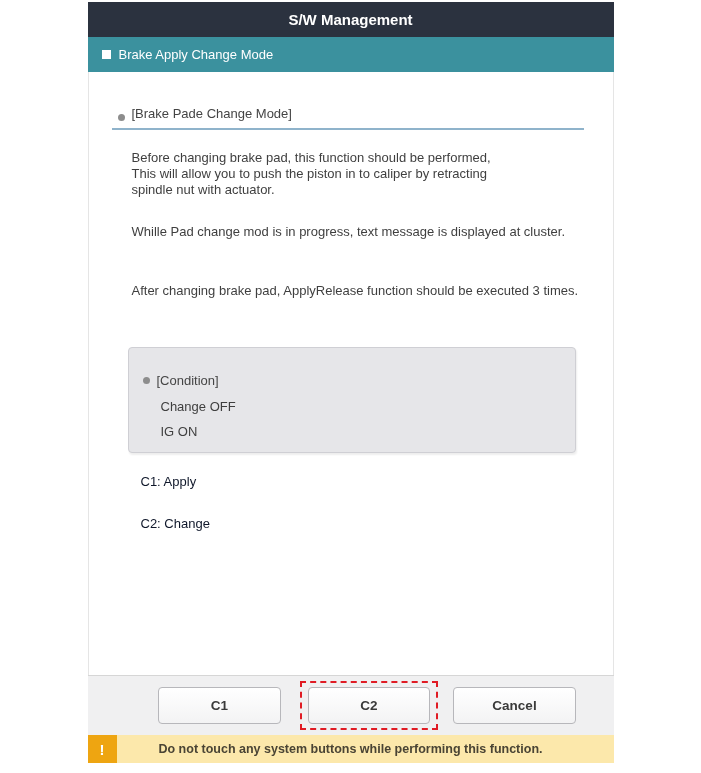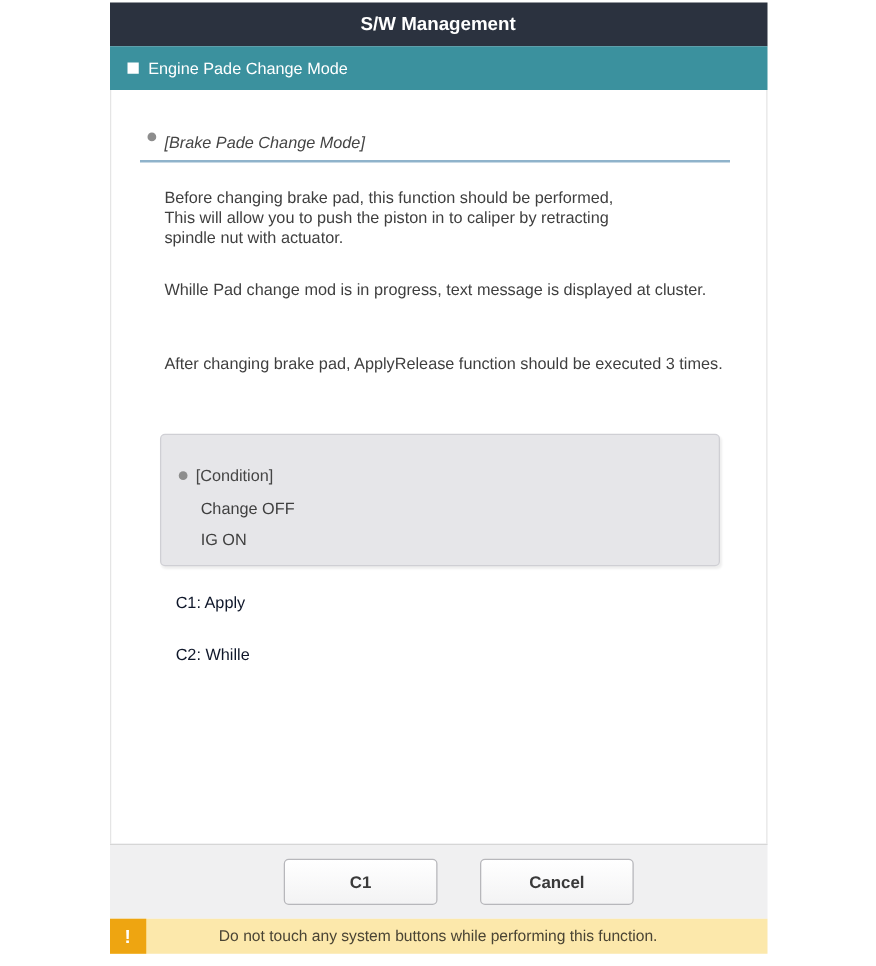--- a/index.html
+++ b/index.html
@@ -12,21 +12,21 @@
     font-size:15px; font-weight:bold; display:flex; align-items:center; justify-content:center; }
   .section-bar { height:35px; background:#3b919e; color:#ffffff; font-size:13px;
     display:flex; align-items:center; gap:8px; padding:0 14px; }
   .square-icon { width:9px; height:9px; background:#ffffff; flex:0 0 auto; }
 
   
   .content { height:603px; background:#ffffff;
     border-left:1px solid #e5e5e5; border-right:1px solid #e5e5e5; overflow:hidden; }
   .dot { width:7px; height:7px; border-radius:50%; background:#8d8d8d; flex:0 0 auto; }
   .section-title-wrap { margin:34px 29px 0 23px; border-bottom:2px solid #8fb3cb; padding:0 0 7px 6px; }
-  .title-row { display:flex; align-items:flex-start; gap:7px; font-size:13px; color:#444;font-style:italic; }
+  .title-row { display:flex; align-items:flex-end; gap:7px; font-size:13px; color:#444; }
   .para { margin-left:43px; margin-right:20px; font-size:13px; line-height:16px;
     white-space:pre-line; color:#3f3f3f; }
   .para-intro { margin-top:20px; }
   .para-progress { margin-top:26px; }
   .para-after { margin-top:43px; }
 
   .condition-box { margin:48px 0 0 39px; width:448px; background:#e6e6e9;
     border:1px solid #cfcfd4; border-radius:4px; box-shadow:1px 2px 2px rgba(0,0,0,0.07);
     padding:25px 10px 14px 14px; font-size:13px; }
   .cond-title-row { display:flex; align-items:center; gap:7px; color:#454545; }
@@ -45,34 +45,34 @@
   .gap-l { margin-right:19px; }
   .gap-r { margin-left:15px; }
   .focus-wrap { border:2px dashed #e01b24; padding:4px 6px; }
 
   
   .warn-bar { height:28px; background:#fce8ab; position:relative; }
   .warn-icon { position:absolute; left:0; top:0; width:29px; height:28px; background:#eea511;
     color:#ffffff; font-size:15px; font-weight:bold;
     display:flex; align-items:center; justify-content:center; }
   .warn-text { width:100%; height:100%; display:flex; align-items:center; justify-content:center;
-    font-size:12.5px; font-weight:normal; color:#4a4434; }
+    font-size:12.5px; font-weight:bold; color:#4a4434; }
 </style>
 </head>
 <body>
 
 <div class="panel">
 
   <div class="title-bar">
     <span>S/W Management</span>
   </div>
 
   <div class="section-bar">
     <span class="square-icon"></span>
-    <span>Engine Pade Change Mode</span>
+    <span>Brake Apply Change Mode</span>
   </div>
 
   <div class="content">
 
     <div class="section-title-wrap">
       <div class="title-row">
         <span class="dot"></span>
         <span>[Brake Pade Change Mode]</span>
       </div>
     </div>
@@ -88,26 +88,29 @@
     <div class="condition-box">
       <div class="cond-title-row">
         <span class="dot"></span>
         <span>[Condition]</span>
       </div>
       <div class="cond-item">Change OFF</div>
       <div class="cond-item">IG ON</div>
     </div>
 
     <div class="legend legend-c1">C1: Apply</div>
-    <div class="legend legend-c2">C2: Whille</div>
+    <div class="legend legend-c2">C2: Change</div>
 
   </div>
 
   <div class="btn-bar">
     <div class="btn gap-l">C1</div>
+    <div class="focus-wrap">
+      <div class="btn" style="width:122px;">C2</div>
+    </div>
     <div class="btn gap-r">Cancel</div>
   </div>
 
   <div class="warn-bar">
     <div class="warn-icon">!</div>
     <div class="warn-text">Do not touch any system buttons while performing this function.</div>
   </div>
 
 </div>
 

